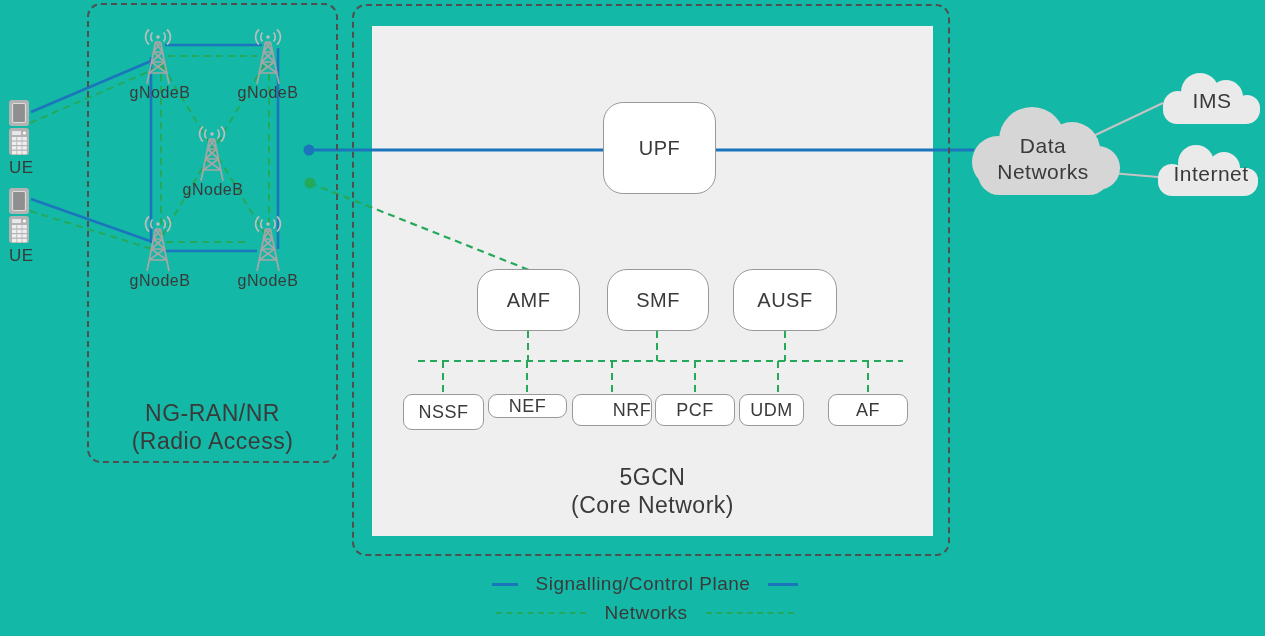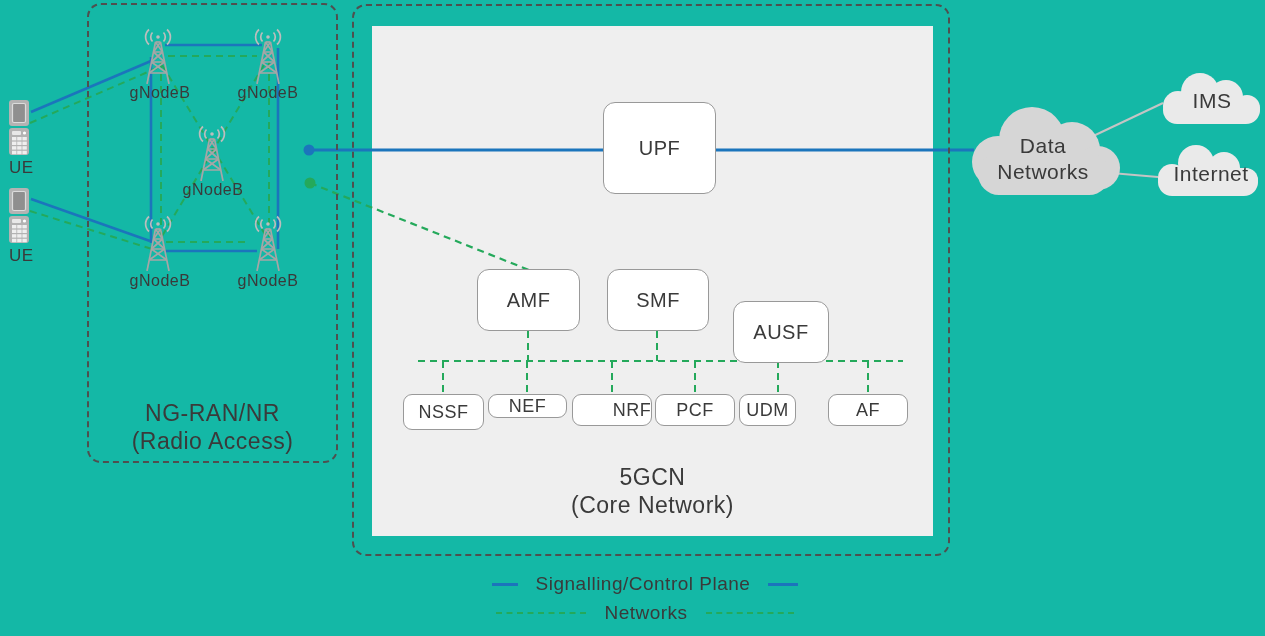--- a/index.html
+++ b/index.html
@@ -14,21 +14,21 @@
   #canvas{position:relative;width:1265px;height:636px;background:#14b8a6;overflow:hidden;}
 
   .abs{position:absolute;box-sizing:border-box;}
   .layer-svg{position:absolute;left:0;top:0;z-index:1;}
 
   .gray-panel{background:#efefef;z-index:0;}
   .dash-box{border:2px dashed var(--dashborder);border-radius:14px;background:transparent;z-index:1;}
 
   .node{
     position:absolute;box-sizing:border-box;z-index:2;
-    background:#ffffff;border:1.5px solid var(--boxborder);border-radius:12px;
+    background:#ffffff;border:1.5px solid var(--boxborder);border-radius:20px;
     display:flex;align-items:center;justify-content:center;
     font-size:20px;letter-spacing:0.5px;color:var(--ink);
   }
   .node.small{font-size:18px;border-radius:9px;}
 
   .lbl{position:absolute;z-index:2;text-align:center;letter-spacing:0.5px;color:var(--ink);}
   .lbl-gnb{font-size:16px;width:100px;}
   .lbl-ue{font-size:17px;width:36px;}
   .lbl-title{font-size:23px;line-height:28px;}
   .lbl-cloud{font-size:21px;line-height:26px;z-index:2;}
@@ -187,27 +187,27 @@
   <div class="lbl lbl-ue" style="left:4px;top:246px;text-align:left;padding-left:5px;">UE</div>
   <div class="lbl lbl-title" style="left:87px;top:399px;width:251px;">
     <div>NG-RAN/NR</div>
     <div>(Radio Access)</div>
   </div>
 
   <div class="node" style="left:603px;top:102px;width:113px;height:92px;">UPF</div>
 
   <div class="node" style="left:477px;top:269px;width:103px;height:62px;">AMF</div>
   <div class="node" style="left:607px;top:269px;width:102px;height:62px;">SMF</div>
-  <div class="node" style="left:733px;top:269px;width:96px;height:62px;margin-top:32px;">AUSF</div>
+  <div class="node" style="left:733px;top:269px;width:104px;height:62px;">AUSF</div>
 
   <div class="node small" style="left:403px;top:394px;width:81px;height:36px;">NSSF</div>
   <div class="node small" style="left:488px;top:394px;width:79px;height:24px;">NEF</div>
   <div class="node small" style="left:572px;top:394px;width:80px;height:32px;padding-left:40px;">NRF</div>
   <div class="node small" style="left:655px;top:394px;width:80px;height:32px;">PCF</div>
-  <div class="node small" style="left:739px;top:394px;width:57px;height:32px;">UDM</div>
+  <div class="node small" style="left:739px;top:394px;width:65px;height:32px;">UDM</div>
   <div class="node small" style="left:828px;top:394px;width:80px;height:32px;">AF</div>
 
   <div class="lbl lbl-title" style="left:372px;top:463px;width:561px;">
     <div>5GCN</div>
     <div>(Core Network)</div>
   </div>
 
   <div class="lbl lbl-cloud" style="left:963px;top:133px;width:160px;">
     <div>Data</div>
     <div>Networks</div>

